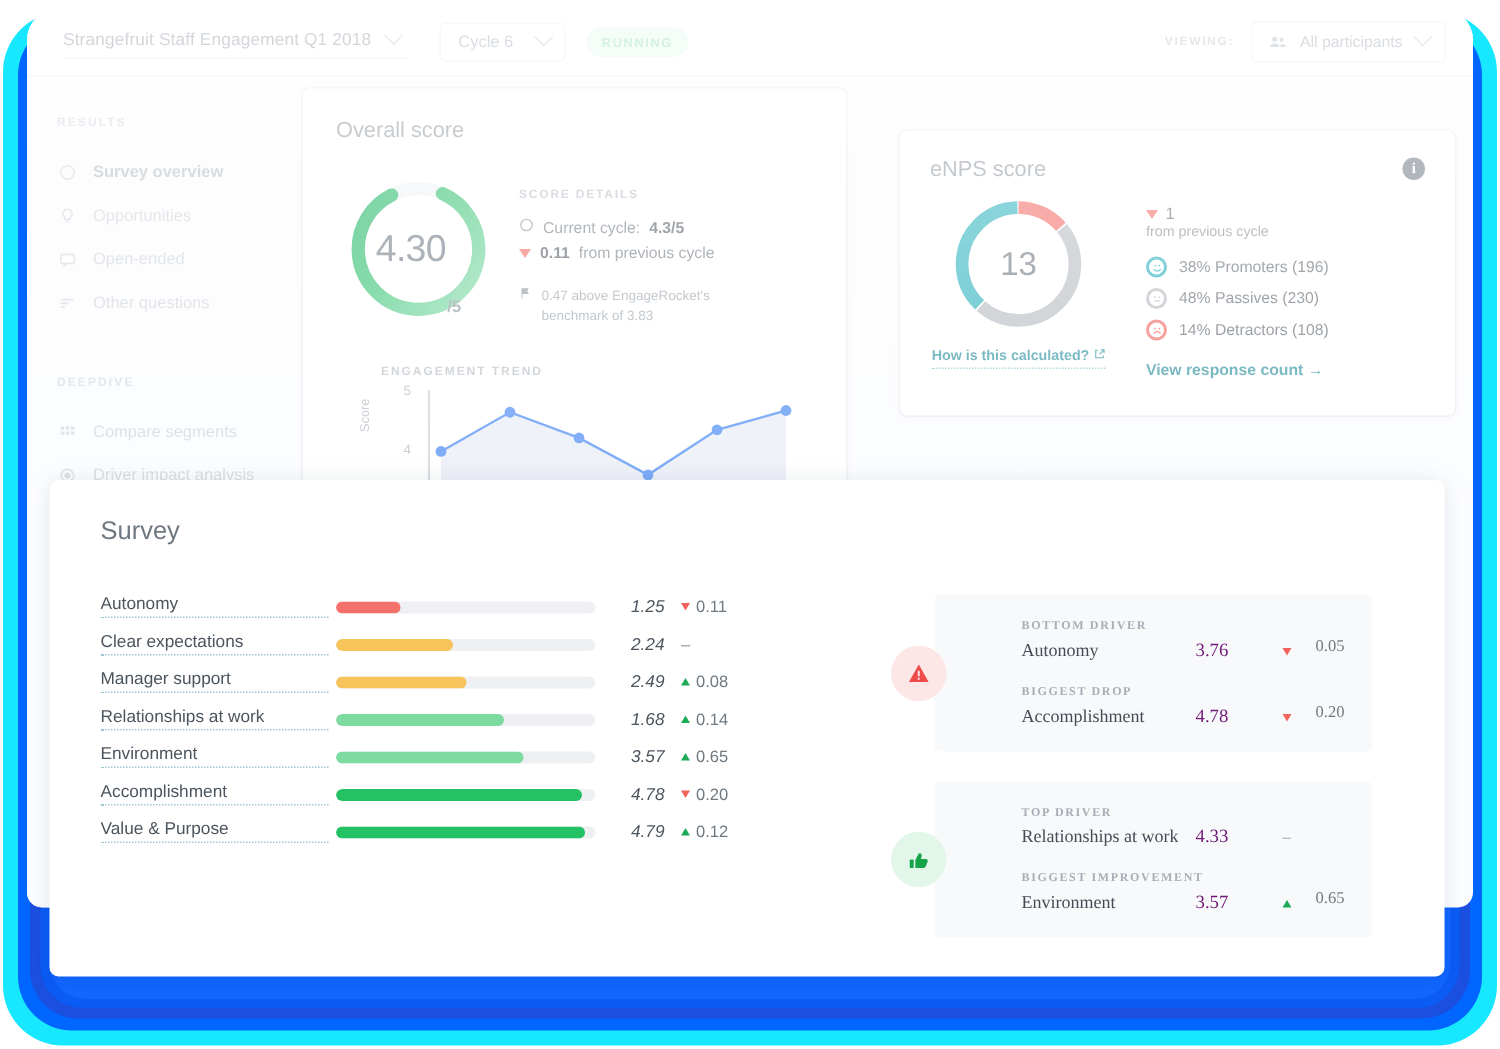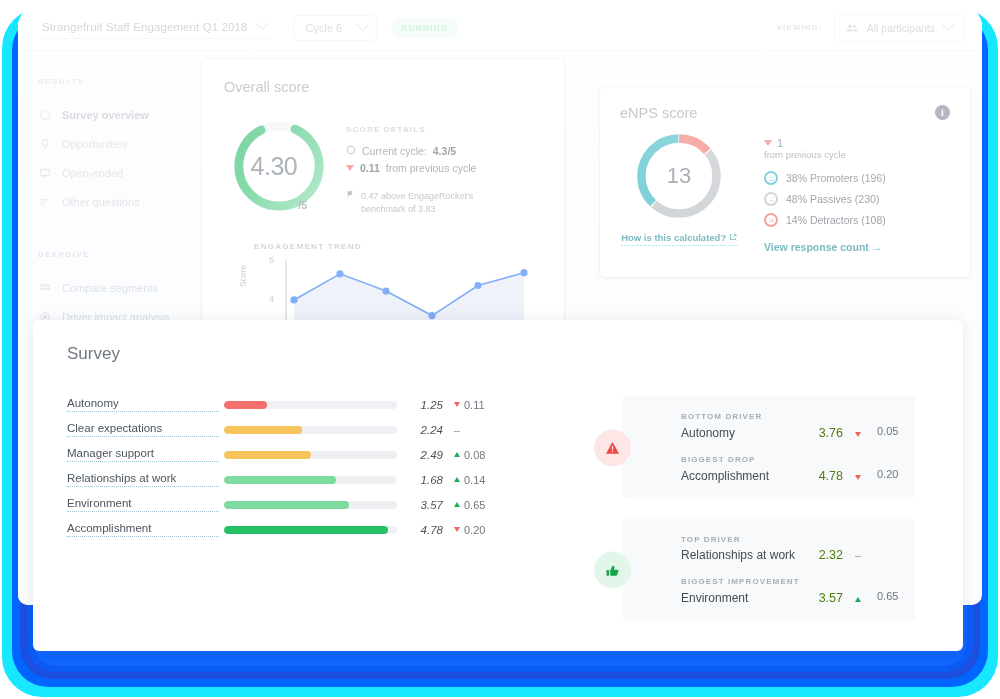--- a/index.html
+++ b/index.html
@@ -432,41 +432,42 @@
     padding-top: 4px;
   }
   .summary-panel {
     background: #f8f9fb;
     border-radius: 4px;
     padding: 16px 20px 16px 58px;
     margin-bottom: 20px;
     position: relative;
     width: 292px;
     margin-left: 30px;
+    font-family: Liberation Serif, serif;
   }
   .panel-icon {
     position: absolute;
     left: -29px; top: 50%;
     transform: translateY(-50%);
     width: 37px; height: 37px;
     border-radius: 50%;
     display: flex; align-items: center; justify-content: center;
   }
   .panel-icon.warn { background: #fde6e6; }
   .panel-icon.good { background: #e2f7ea; }
   .sum-label {
     font-size: 8px;
     letter-spacing: 1.1px;
     font-weight: bold;
     color: #a7aeb6;
     margin-bottom: 4px;
   }
   .sum-row { display: flex; align-items: baseline; }
   .sum-name { font-size: 12px; color: #434c55; flex: 1; }
-  .sum-val { font-size: 12.5px; color: #4d7c0f; width: 46px; text-align: right; }
+  .sum-val { font-size: 12.5px; color: #701a75; width: 46px; }
   .sum-delta {
     width: 52px;
     display: flex; align-items: flex-end; gap: 16px;
     justify-content: flex-start;
     padding-left: 12px;
     font-size: 11px; color: #6f787f;
   }
   .sum-block { margin-bottom: 15px; }
   .sum-block:last-child { margin-bottom: 0; }
 </style>
@@ -800,20 +801,31 @@
           <div class="driver-name">Accomplishment</div>
           <div class="driver-track">
             <div class="driver-fill" style="width: 95%; background: linear-gradient(to right, rgb(36, 194, 101), rgb(36, 194, 101));"></div>
           </div>
           <div class="driver-val">4.78</div>
           <div class="driver-delta">
             <span class="tri-down-s"></span>
             <span>0.20</span>
           </div>
         </div>
+        <div class="driver-row">
+          <div class="driver-name">Value &amp; Purpose</div>
+          <div class="driver-track">
+            <div class="driver-fill" style="width: 96%; background: linear-gradient(to right, rgb(36, 194, 101), rgb(36, 194, 101));"></div>
+          </div>
+          <div class="driver-val">4.79</div>
+          <div class="driver-delta">
+            <span class="tri-up-s"></span>
+            <span>0.12</span>
+          </div>
+        </div>
       </div>
 
     <div class="summary-col" id="summary-col">
         <div class="summary-panel">
           <div class="panel-icon warn">
             <svg viewBox="0 0 16 16" width="15" height="15" fill="#ef4a4a">
               <path d="M8 1.6 15 14H1z"></path>
               <rect x="7.3" y="6" width="1.4" height="4" fill="#fde6e6"></rect>
               <rect x="7.3" y="11" width="1.4" height="1.4" fill="#fde6e6"></rect>
             </svg>
@@ -845,21 +857,21 @@
           <div class="panel-icon good">
             <svg viewBox="0 0 16 16" width="15" height="15" fill="#16a34a">
               <path d="M5.6 14h5.8c.7 0 1.3-.4 1.5-1l1.4-3.4c.3-.9-.3-1.9-1.3-1.9H9.6l.5-2.4c.1-.8-.3-1.6-1.1-1.8-.5-.1-1 .1-1.2.6L5.6 8.3z"></path>
               <rect x="1.6" y="8" width="2.8" height="6" rx=".6"></rect>
             </svg>
           </div>
           <div class="sum-block">
             <div class="sum-label">TOP DRIVER</div>
             <div class="sum-row">
               <div class="sum-name">Relationships at work</div>
-              <div class="sum-val">2.32</div>
+              <div class="sum-val">4.33</div>
               <div class="sum-delta">
                 <span class="dash">–</span>
               </div>
             </div>
           </div>
           <div class="sum-block">
             <div class="sum-label">BIGGEST IMPROVEMENT</div>
             <div class="sum-row">
               <div class="sum-name">Environment</div>
               <div class="sum-val">3.57</div>

